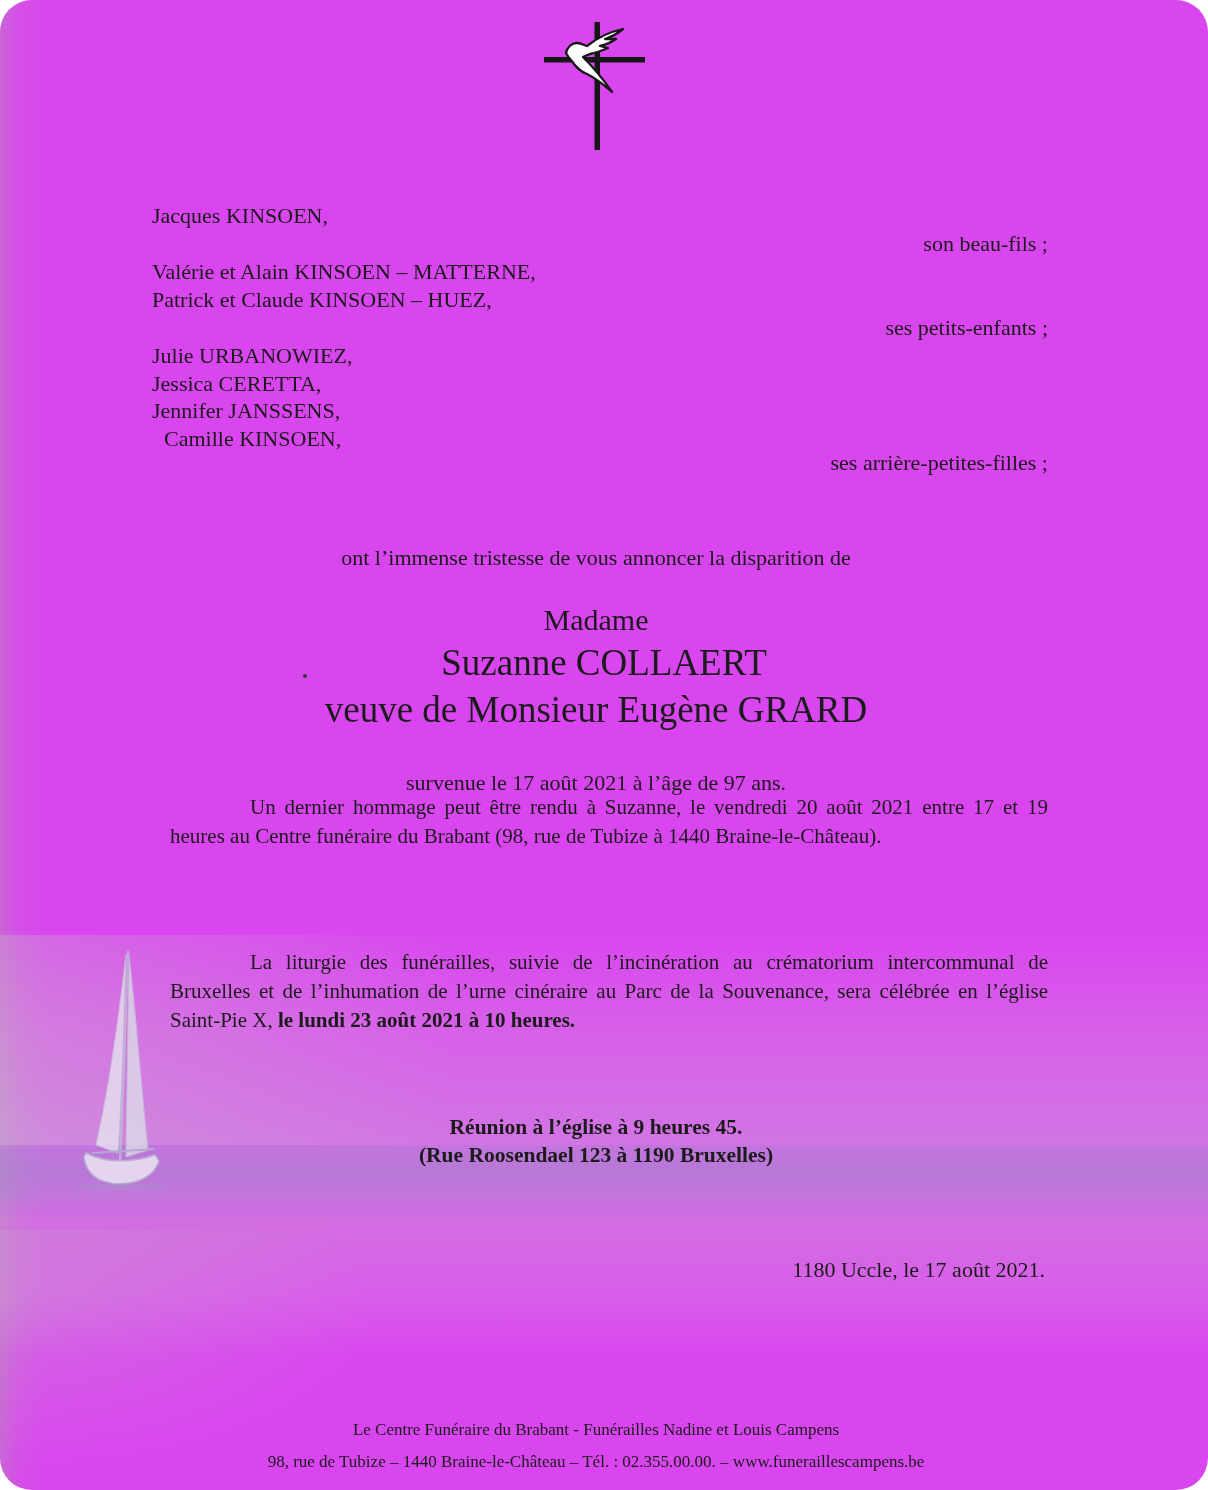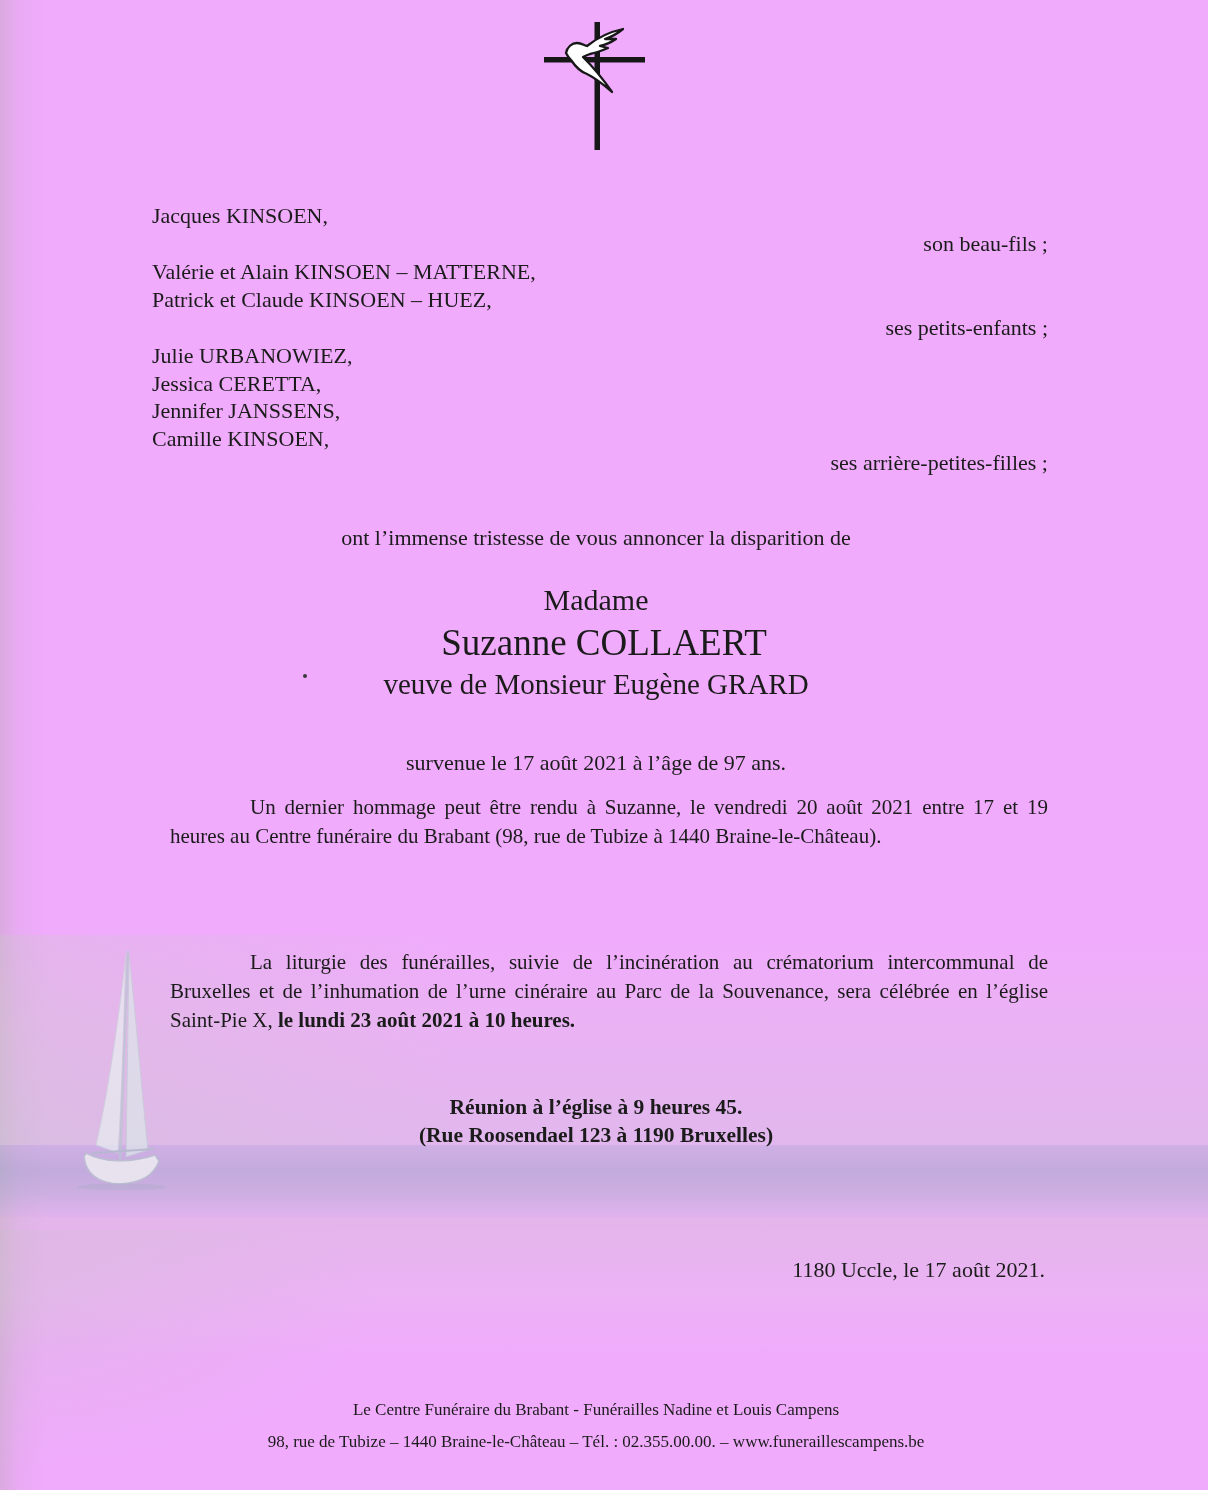--- a/index.html
+++ b/index.html
@@ -1,40 +1,41 @@
 <!DOCTYPE html>
 <html><head>
 <meta charset="utf-8">
 <style>
   html,body { margin:0; padding:0; background:#ffffff; }
   .page {
     position:relative; width:1208px; height:1490px;
-    background:#f0abfc; overflow:hidden;
+    background:#d946ef; overflow:hidden;
     font-family:"Liberation Serif","DejaVu Serif",serif;
     color:#1b1b1b;
+    border-radius:32px;
   }
   
   .edge-left { position:absolute; left:0; top:0; bottom:0; width:46px; z-index:0;
     background:linear-gradient(90deg, rgba(168,168,158,0.30), rgba(168,168,158,0.10) 40%, rgba(168,168,158,0) 100%); }
   .wm-sky { position:absolute; left:0; top:935px; width:100%; height:210px; z-index:0;
     background:linear-gradient(180deg, rgba(210,212,202,0) 0%, rgba(208,212,204,0.18) 45%, rgba(196,206,208,0.34) 100%); }
   .wm-sky-left { position:absolute; left:0; top:935px; width:460px; height:210px; z-index:0;
     background:linear-gradient(90deg, rgba(198,203,196,0.28), rgba(198,203,196,0)); }
   .wm-sea { position:absolute; left:0; top:1145px; width:100%; height:72px; z-index:0;
     background:linear-gradient(180deg, rgba(163,181,198,0.42) 0%, rgba(150,170,190,0.50) 35%, rgba(160,178,192,0.45) 65%, rgba(185,198,200,0.28) 100%); }
   .wm-sea-fade { position:absolute; left:0; top:1217px; width:100%; height:140px; z-index:0;
     background:linear-gradient(180deg, rgba(196,204,192,0.30) 0%, rgba(214,219,208,0.16) 55%, rgba(224,228,218,0) 100%); }
   .wm-left-glow { position:absolute; left:0; top:1230px; width:380px; height:240px; z-index:0;
     background:radial-gradient(ellipse at 0% 30%, rgba(190,198,188,0.25), rgba(190,198,188,0) 70%); }
   .sailboat { position:absolute; left:62px; top:945px; z-index:1; opacity:0.72; }
   
   .content { position:absolute; inset:0; z-index:2; }
   .t { position:absolute; font-size:22px; white-space:pre; }
   .rlabel { position:absolute; right:160px; font-size:22px; white-space:pre; text-align:right; }
-  .cline { position:absolute; left:0; width:1192px; text-align:center; white-space:pre; }
+  .cline { position:absolute; left:0; width:1192px; text-align:center; white-space:pre;margin-top:20px; }
   .para { position:absolute; left:170px; width:878px; font-size:21px; line-height:29px;
           text-align:justify; text-indent:80px; margin:0; }
   .bold { font-weight:bold; }
   .emblem { position:absolute; left:527px; top:16px; z-index:2; }
   .speck { position:absolute; left:303px; top:674px; width:4px; height:4px; border-radius:50%;
            background:#3a3a3a; z-index:2; }
 </style>
 </head>
 <body>
 
@@ -82,28 +83,28 @@
     <div class="t" style="left:152px; top:203px;">Jacques KINSOEN,</div>
     <div class="rlabel" style="top:231px;">son beau-fils ;</div>
 
     <div class="t" style="left:152px; top:259px;">Valérie et Alain KINSOEN – MATTERNE,</div>
     <div class="t" style="left:152px; top:287px;">Patrick et Claude KINSOEN – HUEZ,</div>
     <div class="rlabel" style="top:315px;margin-left:40px;">ses petits-enfants ;</div>
 
     <div class="t" style="left:152px; top:343px;">Julie URBANOWIEZ,</div>
     <div class="t" style="left:152px; top:371px;">Jessica CERETTA,</div>
     <div class="t" style="left:152px; top:398px;">Jennifer JANSSENS,</div>
-    <div class="t" style="left:152px; top:426px;">Camille KINSOEN,</div>
+    <div class="t" style="left:164px; top:426px;">Camille KINSOEN,</div>
     <div class="rlabel" style="top:450px;">ses arrière-petites-filles ;</div>
 
     <div class="cline" style="top:525px; font-size:22px;">ont l’immense tristesse de vous annoncer la disparition de</div>
 
     <div class="cline" style="top:583px; font-size:30px;">Madame</div>
     <div class="cline" style="top:621px; font-size:37px;padding-left:8px;">Suzanne COLLAERT</div>
-    <div class="cline" style="top:668px; font-size:29px;">veuve de Monsieur Eugène GRARD</div>
+    <div class="cline" style="top:668px; font-size:37px;">veuve de Monsieur Eugène GRARD</div>
 
     <div class="cline" style="top:750px; font-size:22px;">survenue le 17 août 2021 à l’âge de 97 ans.</div>
 
     <p class="para" style="top:793px;">Un dernier hommage peut être rendu à Suzanne, le vendredi 20 août 2021 entre 17 et 19 heures au Centre funéraire du Brabant (98, rue de Tubize à 1440 Braine-le-Château).</p>
 
     <p class="para" style="top:948px;"><span>La liturgie des funérailles, suivie de l’incinération au crématorium intercommunal de Bruxelles et de l’inhumation de l’urne cinéraire au Parc de la Souvenance, sera célébrée en l’église Saint-Pie X, </span><b>le lundi 23 août 2021 à 10 heures.</b></p>
 
     <div class="cline bold" style="top:1095px; font-size:21.5px;">Réunion à l’église à 9 heures 45.</div>
     <div class="cline bold" style="top:1123px; font-size:21.5px;">(Rue Roosendael 123 à 1190 Bruxelles)</div>
 

